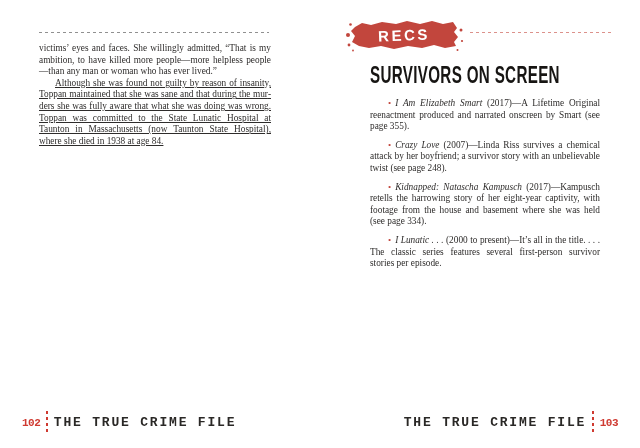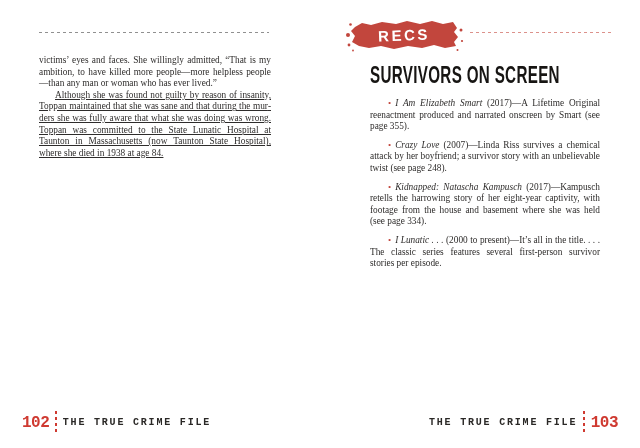--- a/index.html
+++ b/index.html
@@ -21,21 +21,21 @@
     text-align:justify;hyphens:manual;-webkit-hyphens:manual;
   }
 
   
   .page-left .content{padding:32px 49px 0 39px;}
   .rule-gray{
     height:2px;width:230px;
     background-image:repeating-linear-gradient(to right,var(--dash-gray) 0 3px,transparent 3px 6px);
     background-position:0 50%;background-size:6px 1.4px;background-repeat:repeat-x;
   }
-  .page-left .para-first{margin-top:21px;}
+  .page-left .para-first{margin-top:9px;}
   .para-indent{text-indent:16px;text-decoration:underline;}
 
   
   .recs-badge{position:absolute;left:24px;top:15px;width:124px;height:40px;}
   .recs-badge text{
     font-family:"Liberation Sans","DejaVu Sans",sans-serif;font-weight:bold;
     font-size:15px;letter-spacing:2.5px;fill:#ffffff;
   }
   .rule-red{
     position:absolute;left:150px;right:28px;top:32px;height:2px;
@@ -54,30 +54,30 @@
   .bullet:first-child{margin-top:8px;}
   .bullet .marker{color:var(--accent-red);font-size:9px;margin-right:4px;}
   .bullet i{font-style:italic;}
 
   
   .footer{position:absolute;bottom:14px;display:flex;align-items:center;}
   .footer-left{left:22px;}
   .footer-right{right:22px;}
   .pagenum{
     font-family:"Liberation Mono","DejaVu Sans Mono",monospace;
-    font-weight:bold;font-size:16px;color:var(--page-number-red);
+    font-weight:bold;font-size:11px;color:var(--page-number-red);
     letter-spacing:-0.5px;
   }
   .vdash{
     width:1.5px;height:23px;margin:0 6px;
     background-image:repeating-linear-gradient(to bottom,var(--page-number-red) 0 3px,transparent 3px 6px);
   }
   .running-title{
     font-family:"Liberation Mono","DejaVu Sans Mono",monospace;
-    font-weight:bold;font-size:10px;letter-spacing:1.8px;color:#2a2826;
+    font-weight:bold;font-size:13px;letter-spacing:1.8px;color:#2a2826;
     white-space:nowrap;
   }
 </style>
 </head>
 <body>
 
 <div class="spread">
 
   <div class="page page-left">
     <div class="content">

